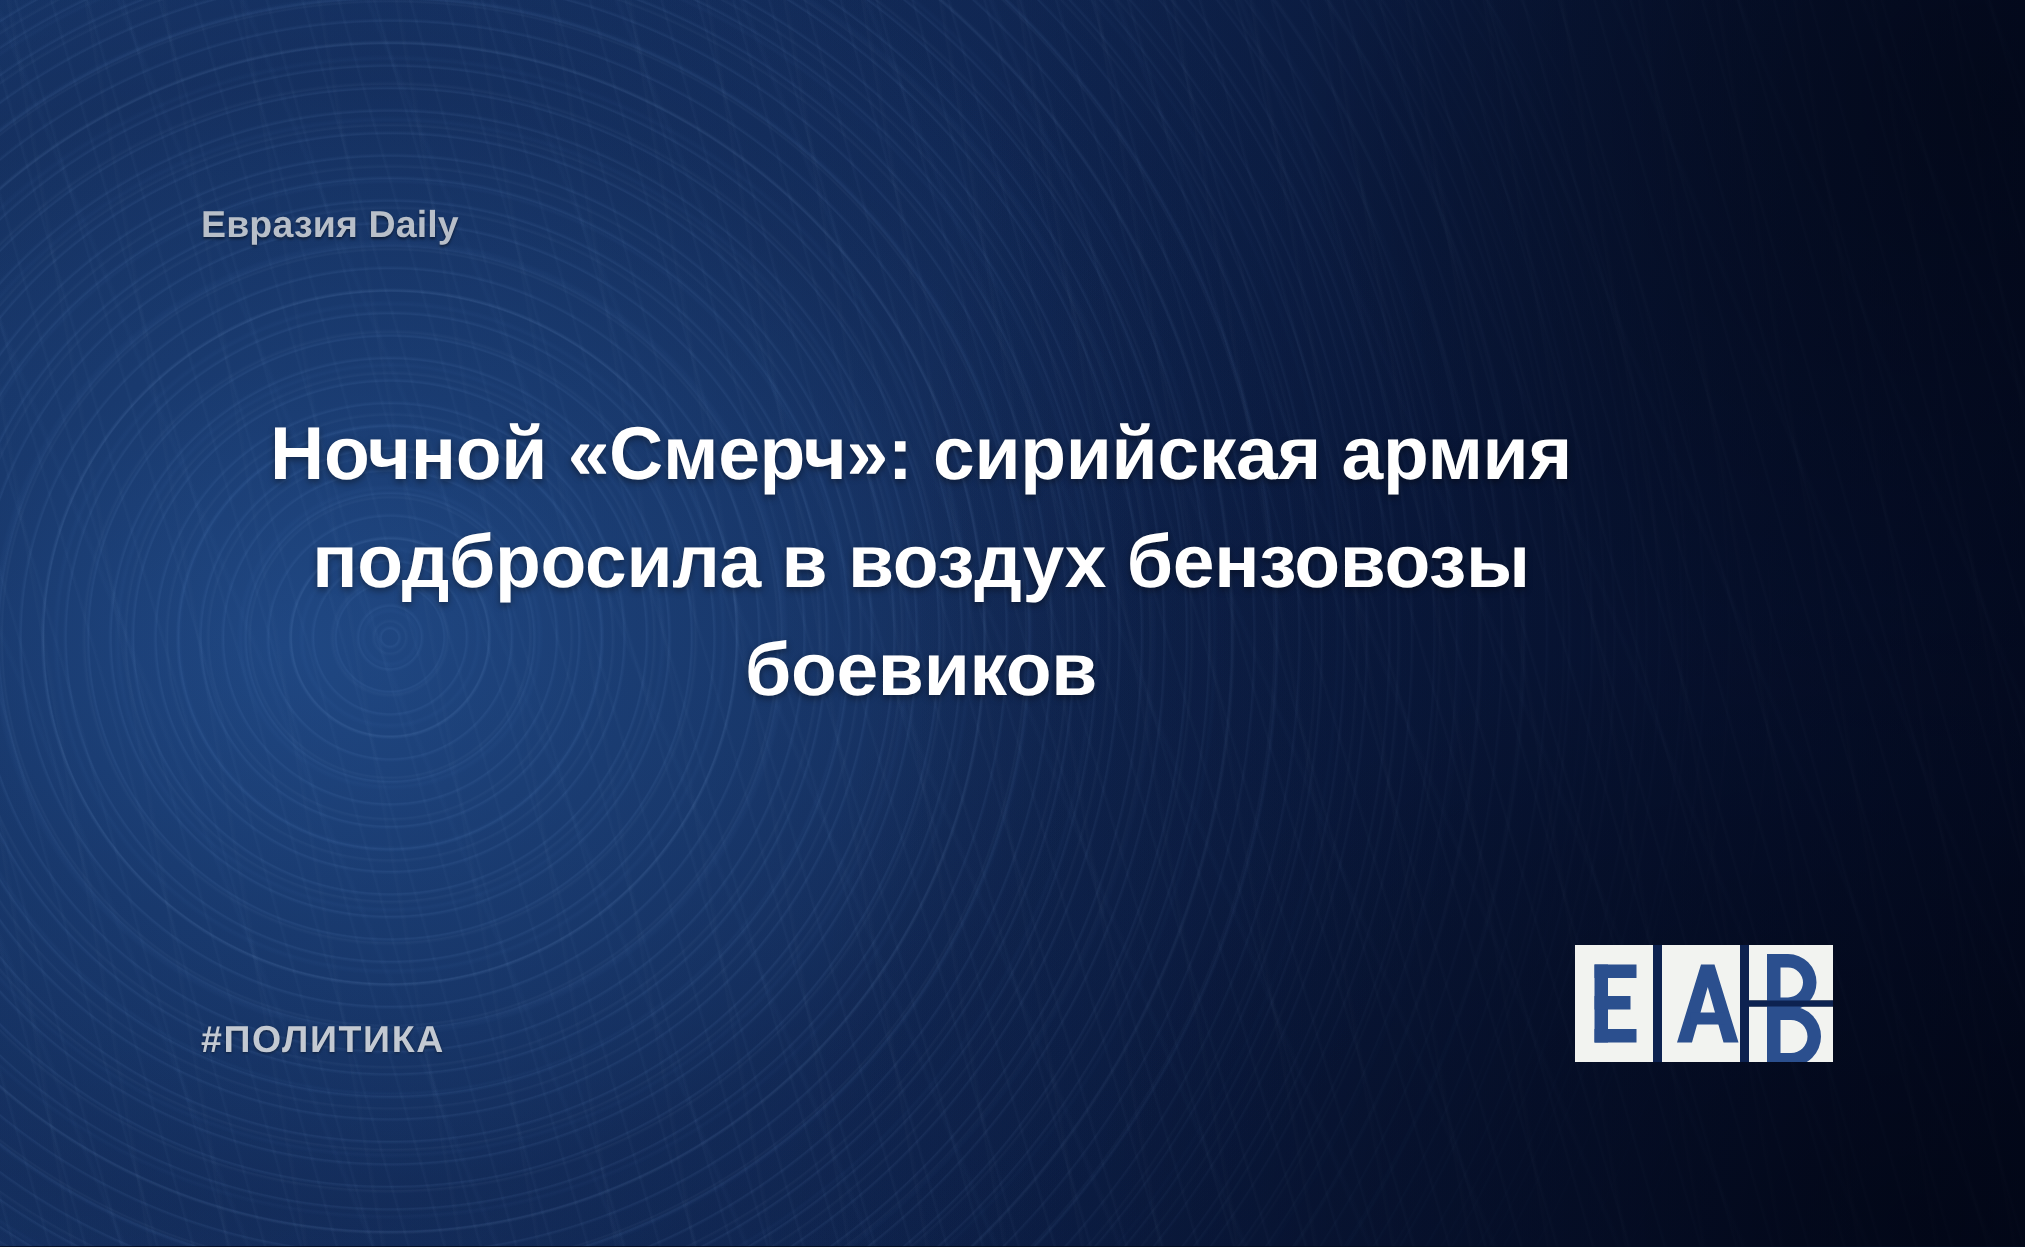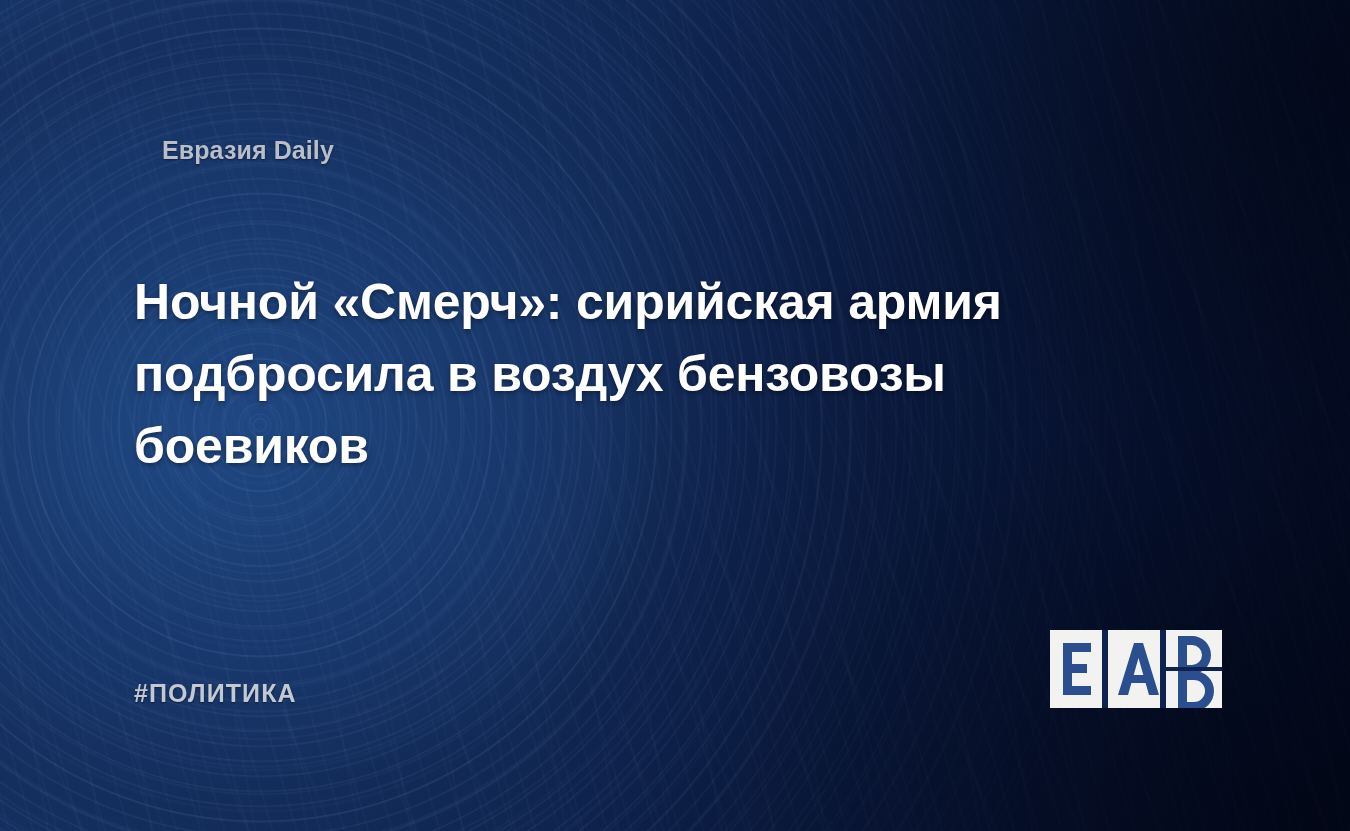--- a/index.html
+++ b/index.html
@@ -127,35 +127,35 @@
 
   .site-name {
     position: absolute;
     left: 134px;
     top: 136px;
     font-size: 25px;
     font-weight: bold;
     letter-spacing: 0.1px;
     color: #b8bfc9;
     text-shadow: 0 1px 2px rgba(0,0,0,0.45);
-    margin-left: 28px;
   }
 
   .headline {
     position: absolute;
     left: 134px;
     top: 266px;
     width: 960px;
     margin: 0;
     font-size: 50px;
     line-height: 72px;
     font-weight: bold;
     color: #ffffff;
     letter-spacing: -0.2px;
     text-shadow: 0 2px 5px rgba(0,0,0,0.40);
+    text-align: center;
   }
 
   .hashtag {
     position: absolute;
     left: 134px;
     top: 679px;
     font-size: 25px;
     font-weight: bold;
     letter-spacing: 1.1px;
     color: #c3c9d2;

